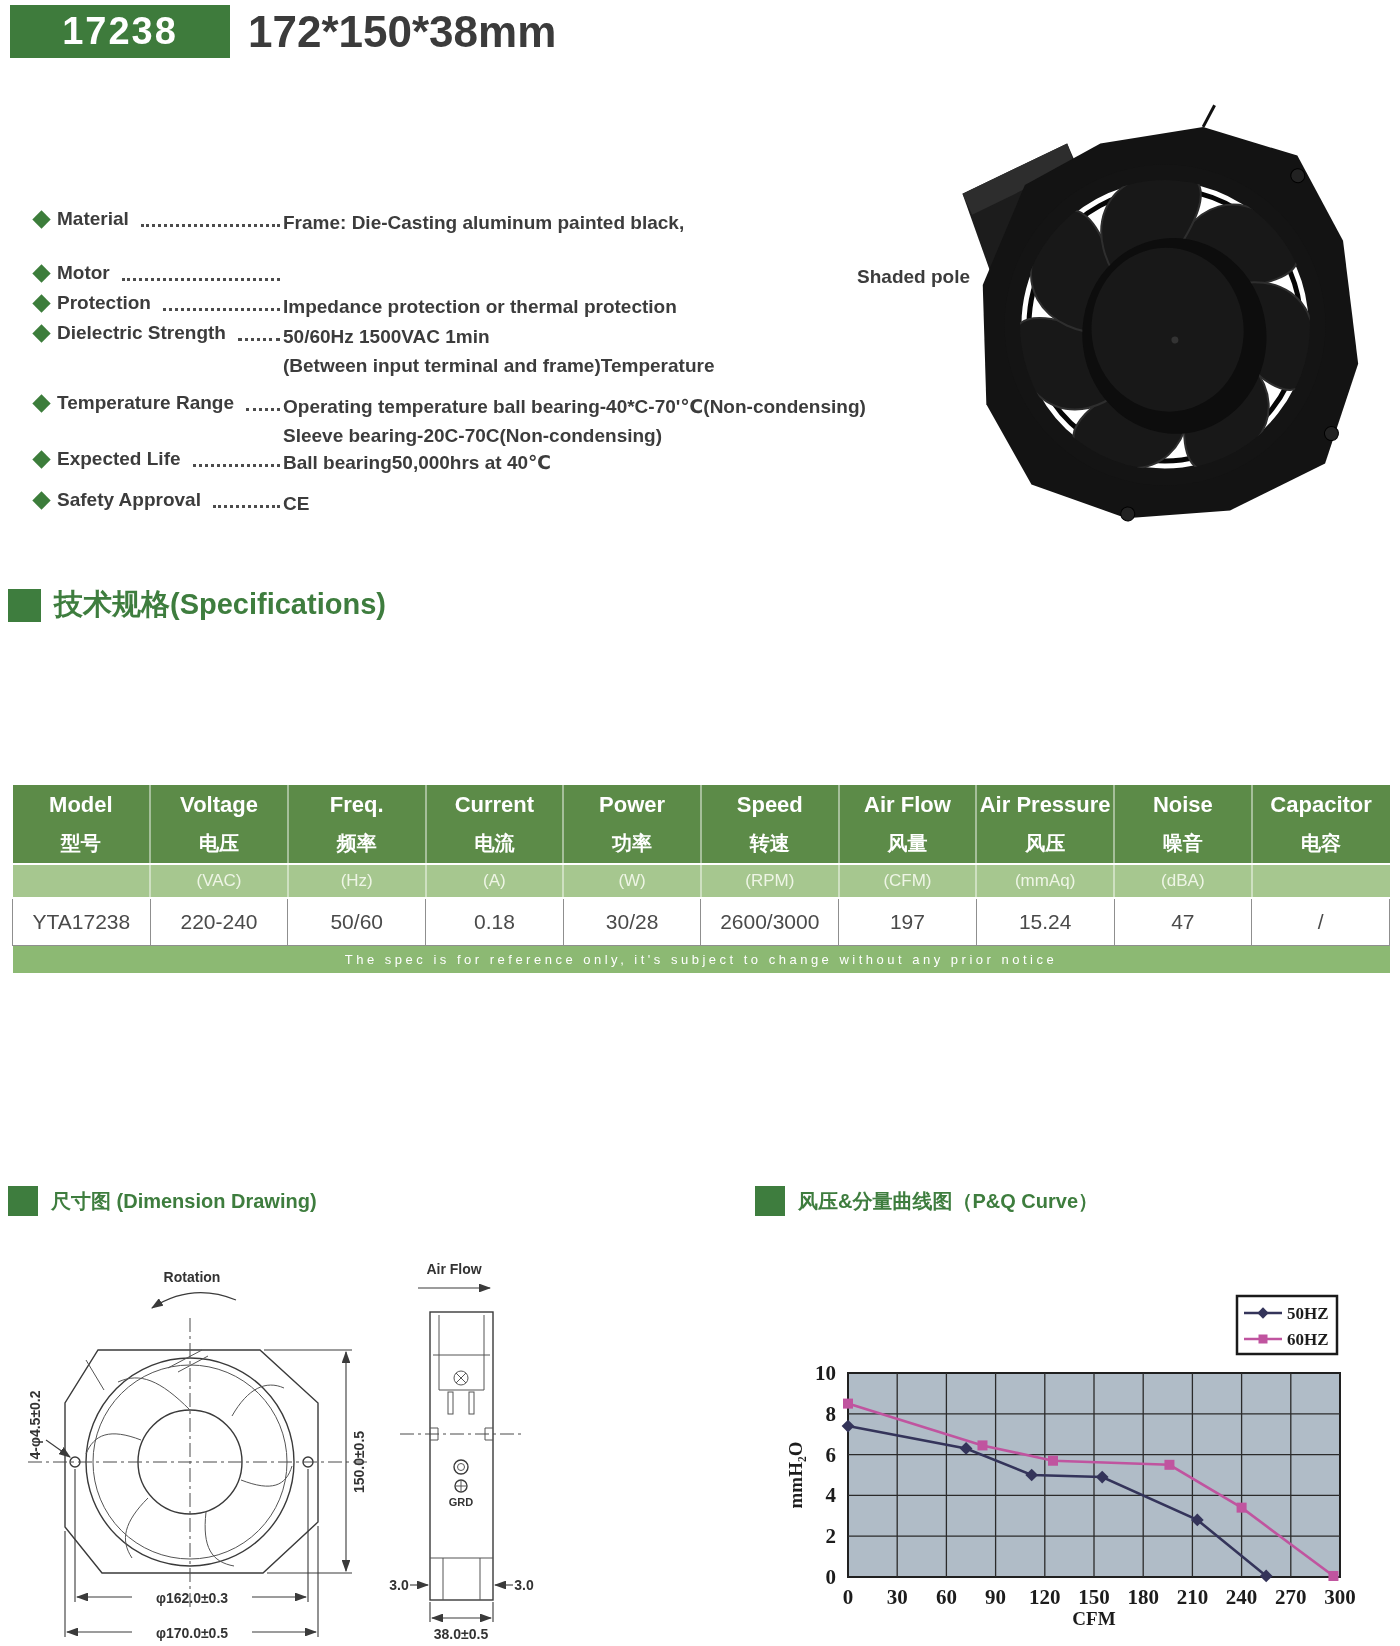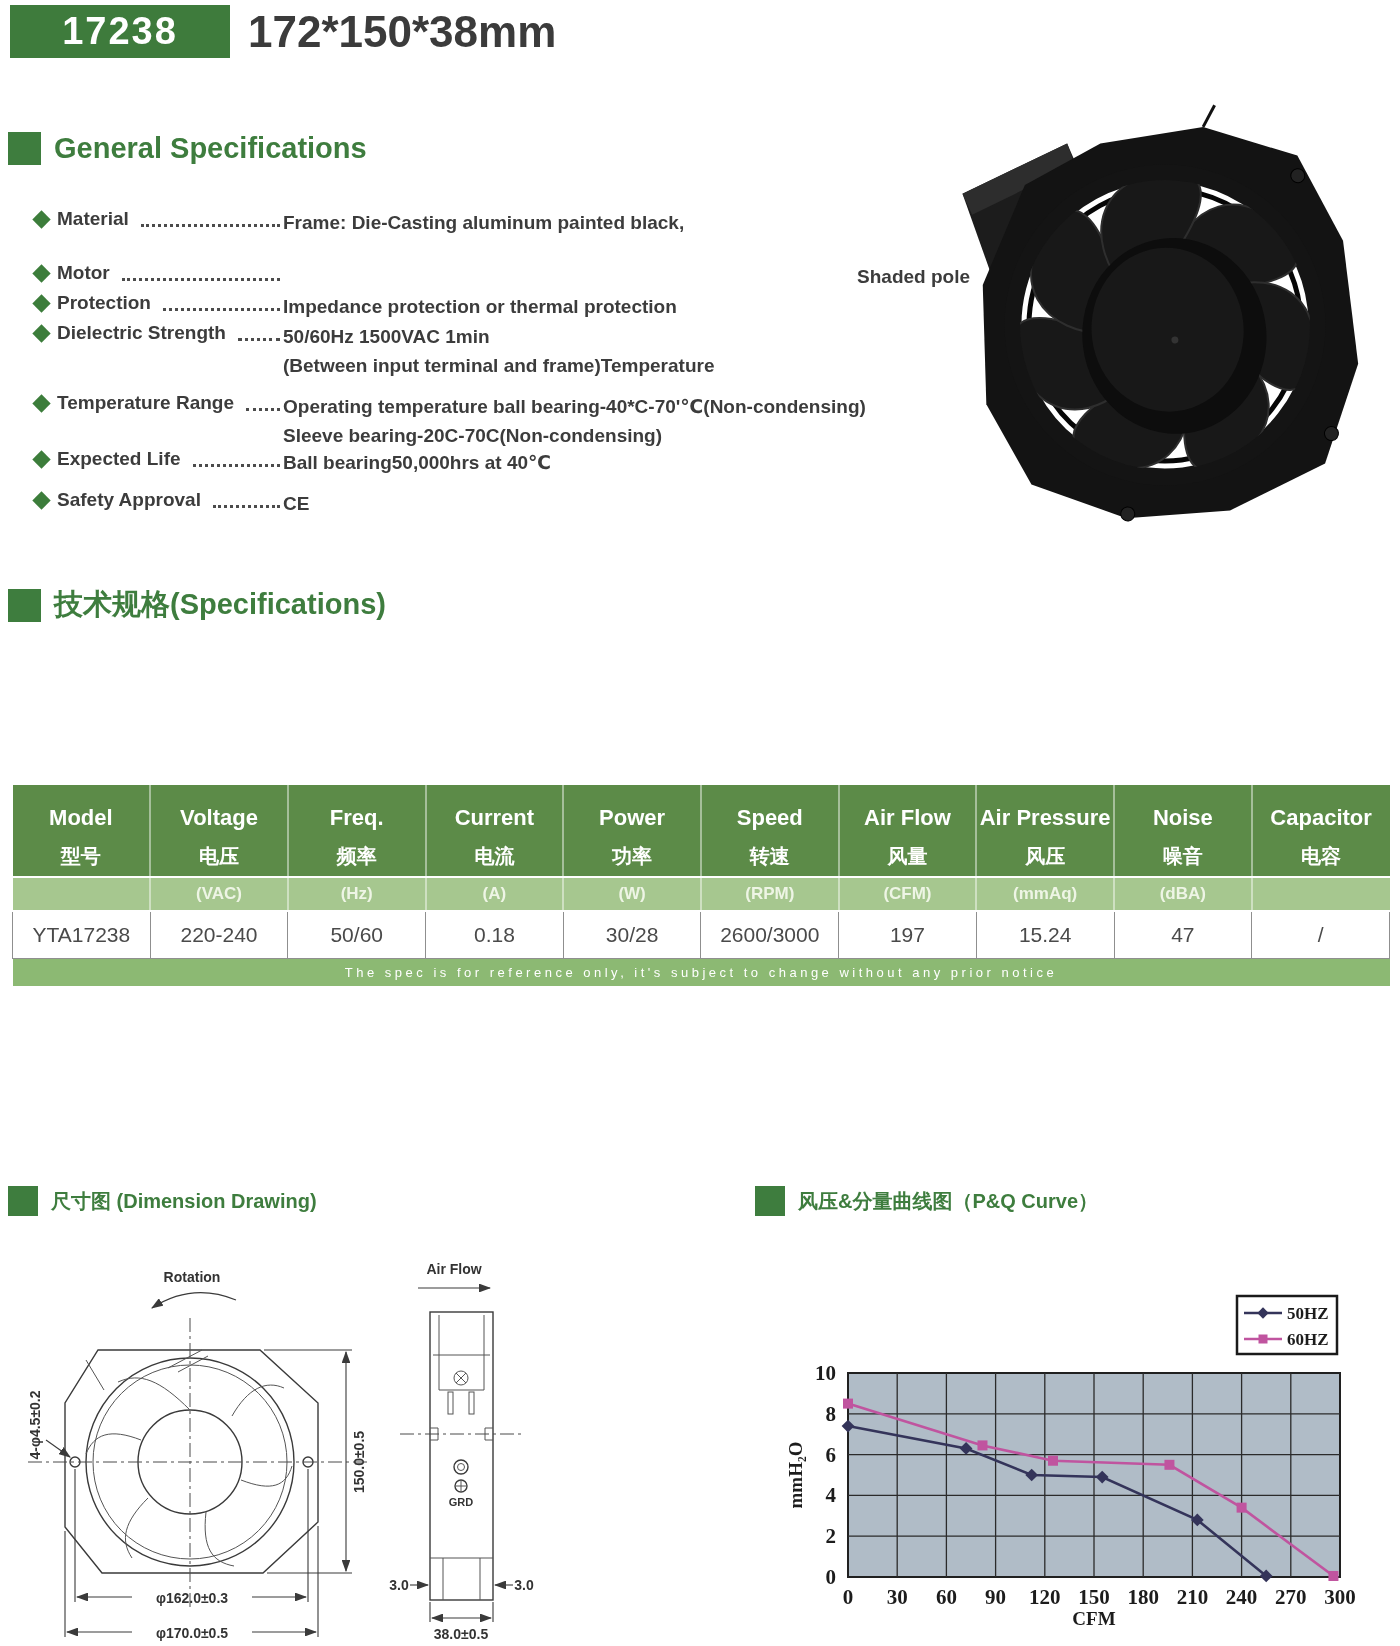--- a/index.html
+++ b/index.html
@@ -24,25 +24,25 @@
   .spec-left{flex:0 0 248px;display:flex;align-items:center;gap:9px;min-width:0;}
   .diamond{width:13px;height:13px;background:#3c7d3b;transform:rotate(45deg);flex:0 0 13px;}
   .spec-label{font-size:19px;font-weight:700;color:#3c3c3c;white-space:nowrap;}
   .dots{flex:1;border-bottom:3px dotted #4c4c4c;height:12px;margin:0 3px;min-width:10px;}
   .spec-value{flex:1;font-size:19px;font-weight:700;color:#3c3c3c;line-height:29px;}
   .gap-line{}
 
   
   #spec-table-wrap{position:absolute;left:12px;top:785px;width:1378px;}
   table{width:100%;border-collapse:collapse;table-layout:fixed;}
-  tr.head th{background:#5c8b48;color:#fff;font-size:22px;font-weight:700;padding:20px 2px 6px;
+  tr.head th{background:#5c8b48;color:#fff;font-size:22px;font-weight:700;padding:7px 2px 6px;
              border-right:2px solid rgba(255,255,255,.45);border-bottom:2px solid #fff;}
   tr.head th:last-child{border-right:none;}
   .zh{display:block;font-size:20px;margin-top:12px;font-weight:700;}
-  tr.units td{background:#a6c78f;color:#eef5e5;font-size:17px;font-weight:700;text-align:center;height:30px;
+  tr.units td{background:#a6c78f;color:#eef5e5;font-size:17px;font-weight:400;text-align:center;height:30px;
               border-right:2px solid rgba(255,255,255,.45);border-bottom:2px solid #fff;}
   tr.units td:last-child{border-right:none;}
   tr.data td{background:#fff;color:#4a4a4a;font-size:21px;text-align:center;height:44px;border:1px solid #8f8f8f;}
   tr.note td{background:#8cb973;color:#fff;font-size:13px;letter-spacing:3.5px;text-align:center;height:25px;
              border:none;}
 
   
   #fan-photo{position:absolute;left:960px;top:100px;width:400px;height:440px;}
   #dim-svg{position:absolute;left:20px;top:1240px;width:560px;height:406px;}
   #pq-svg{position:absolute;left:740px;top:1240px;width:660px;height:406px;}
@@ -58,24 +58,20 @@
   .legend-text{font-family:"Liberation Serif","DejaVu Serif",serif;font-size:17px;font-weight:700;fill:#1c1c1c;}
 </style>
 </head>
 <body>
 
 <div id="page">
 
   <div class="model-box">17238</div>
   <div class="size-text">172*150*38mm</div>
 
-  <div class="sec-title" style="left:8px;top:132px;">
-    <span class="sec-sq"></span>
-    <span class="sec-txt">General Specifications</span>
-  </div>
 
   <div class="spec-row" style="top:208px;">
     <span class="spec-left">
         <span class="diamond"></span>
       <span class="spec-label">Material</span>
       <span class="dots"></span>
       </span>
     <span class="spec-value">
       <div>Frame: Die-Casting aluminum painted black,</div>
     </span>

